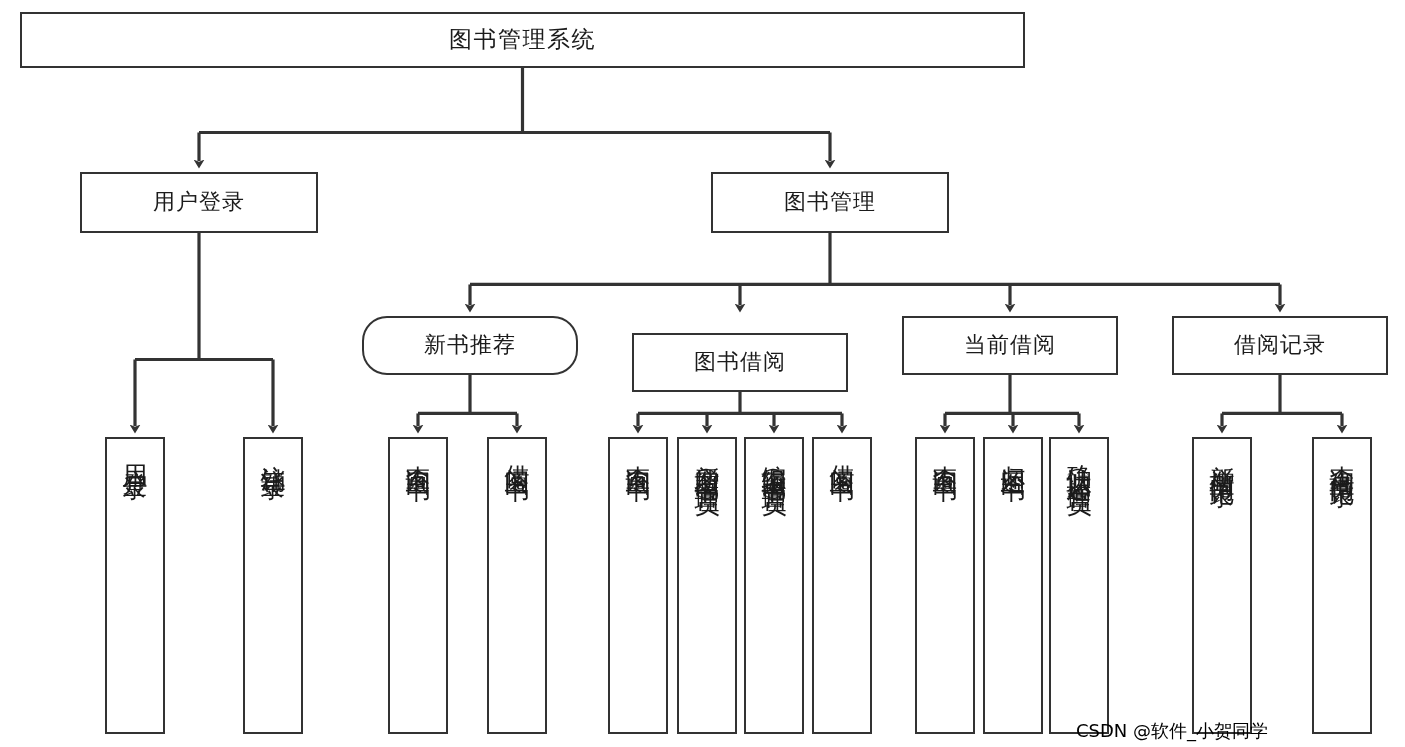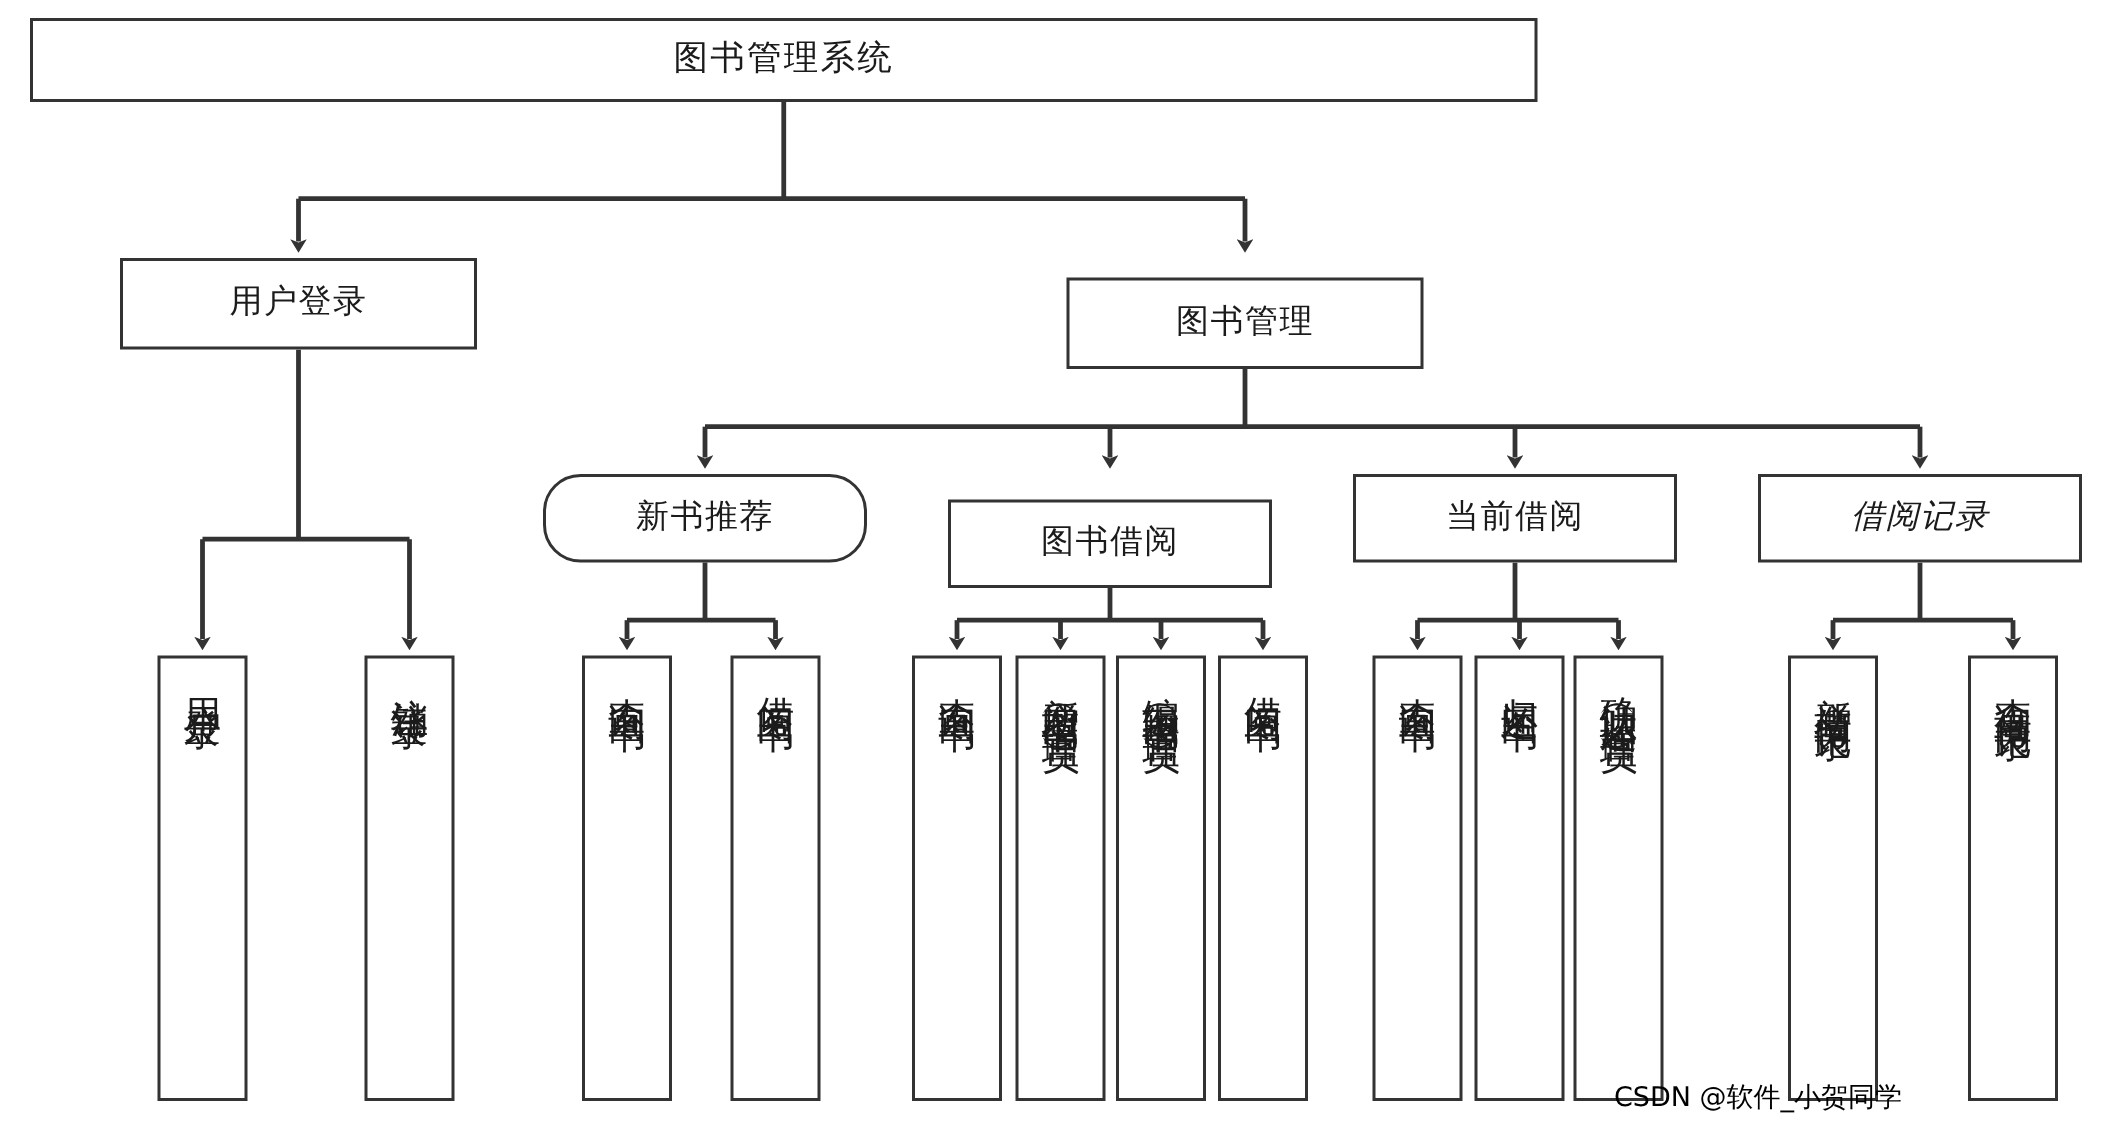--- a/index.html
+++ b/index.html
@@ -96,34 +96,34 @@
       </g>
   </svg>
 
   <div class="node h-node root" style="left: 20px; top: 12px; width: 1005px; height: 56px;">
     <span class="lbl">图书管理系统</span>
   </div>
 
   <div class="node h-node" style="left: 80px; top: 172px; width: 238px; height: 61px;">
     <span class="lbl">用户登录</span>
   </div>
-  <div class="node h-node" style="left: 711px; top: 185px; width: 238px; height: 61px;">
+  <div class="node h-node" style="left: 711px; top: 172px; width: 238px; height: 61px;">
     <span class="lbl">图书管理</span>
   </div>
 
   <div class="node h-node" style="left: 362px; top: 316px; width: 216px; height: 59px; border-radius: 25px;">
     <span class="lbl">新书推荐</span>
   </div>
   <div class="node h-node" style="left: 632px; top: 333px; width: 216px; height: 59px;">
     <span class="lbl">图书借阅</span>
   </div>
   <div class="node h-node" style="left: 902px; top: 316px; width: 216px; height: 59px; align-items: center;">
     <span class="lbl">当前借阅</span>
   </div>
-  <div class="node h-node" style="left: 1172px; top: 316px; width: 216px; height: 59px; font-style: italic;">
+  <div class="node h-node" style="left: 1172px; top: 316px; width: 216px; height: 59px;">
     <span class="lbl">借阅记录</span>
   </div>
 
   <div class="node v-node" style="left: 105px; top: 437px; width: 60px; height: 297px;">
     <span class="lbl">用户登录</span>
   </div>
   <div class="node v-node" style="left: 243px; top: 437px; width: 60px; height: 297px;">
     <span class="lbl">注销登录</span>
   </div>
   <div class="node v-node" style="left: 388px; top: 437px; width: 60px; height: 297px;">

